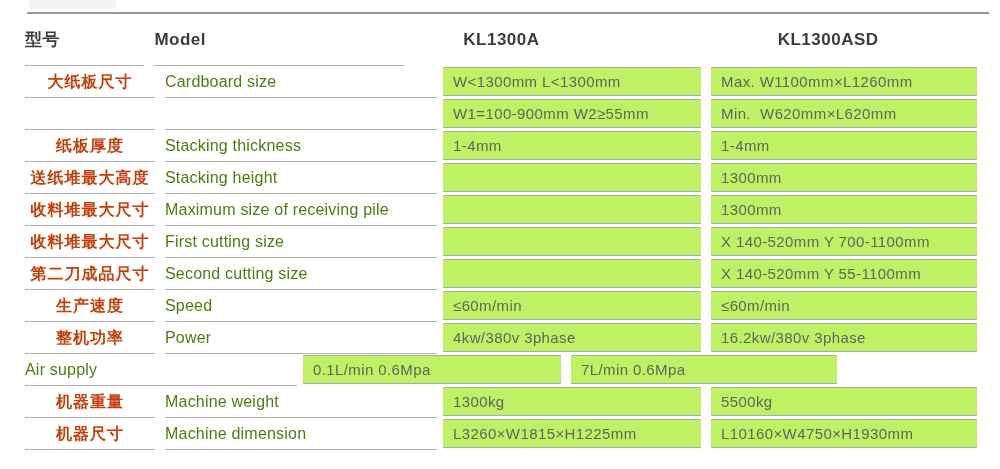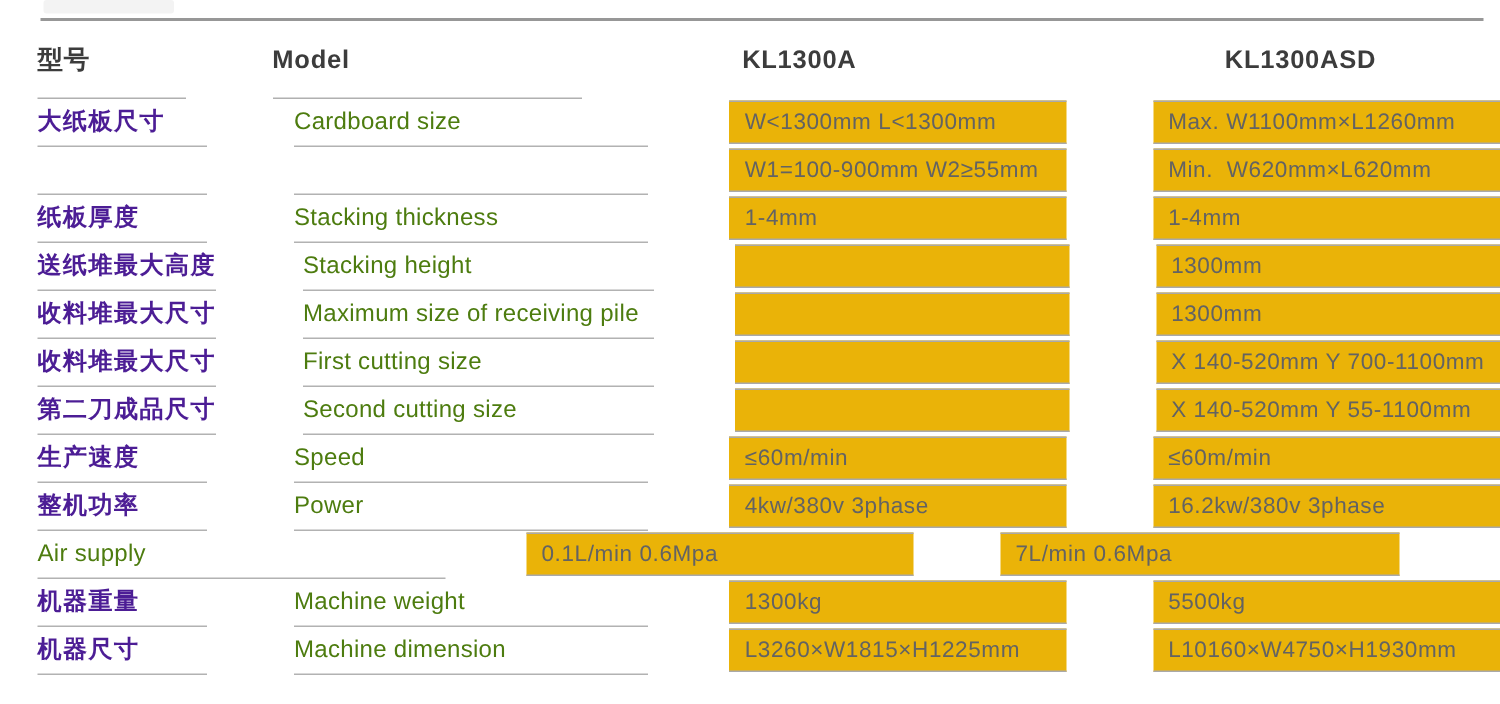--- a/index.html
+++ b/index.html
@@ -28,21 +28,20 @@
   .spec-table {
     position:absolute;
     left:0; top:14px;
     width:1000px;
   }
   .row {
     display:flex;
     height:32px;
     padding-left:25px;
     align-items:stretch;
-    gap:48px;
   }
   .row.header {
     height:52px;
   }
   .c1 { width:130px; margin-right:10px; }
   .c2 { width:272px; margin-right:6px; }
   .c3 { width:258px; margin-right:10px; }
   .c4 { width:266px; }
 
   
@@ -64,29 +63,29 @@
   .header .c4 { padding-left:24px; }
 
   
   .lbl-cn, .lbl-en {
     border-bottom:1px solid #b2b2b2;
     line-height:31px;
     font-size:16px;
     white-space:nowrap;
     overflow:visible;
   }
-  .lbl-cn { font-weight:bold; color:#4c1d95; letter-spacing:1px; }
+  .lbl-cn { font-weight:bold; color:#c2410c; letter-spacing:1px;text-align:center; }
   .lbl-en { color:#4d7c0f; letter-spacing:0.2px; }
 
   
   .val-wrap { position:relative; }
   .val-cell {
     height:29px;
     margin-top:1px;
-    background:#eab308;
+    background:#bef264;
     border-top:1px solid #a9a9a9;
     border-bottom:1px solid #a9a9a9;
     line-height:27px;
     padding-left:10px;
     font-size:15px;
     color:#636363;
     letter-spacing:0.4px;
     white-space:pre;
     overflow:hidden;
   }

